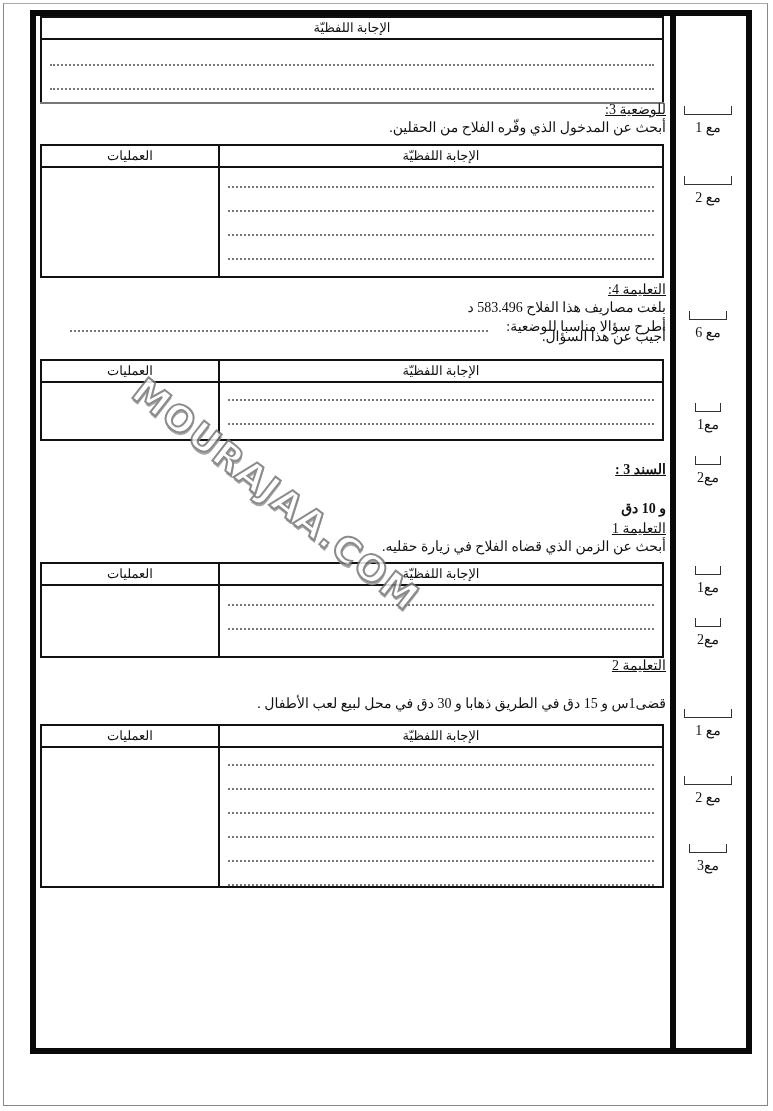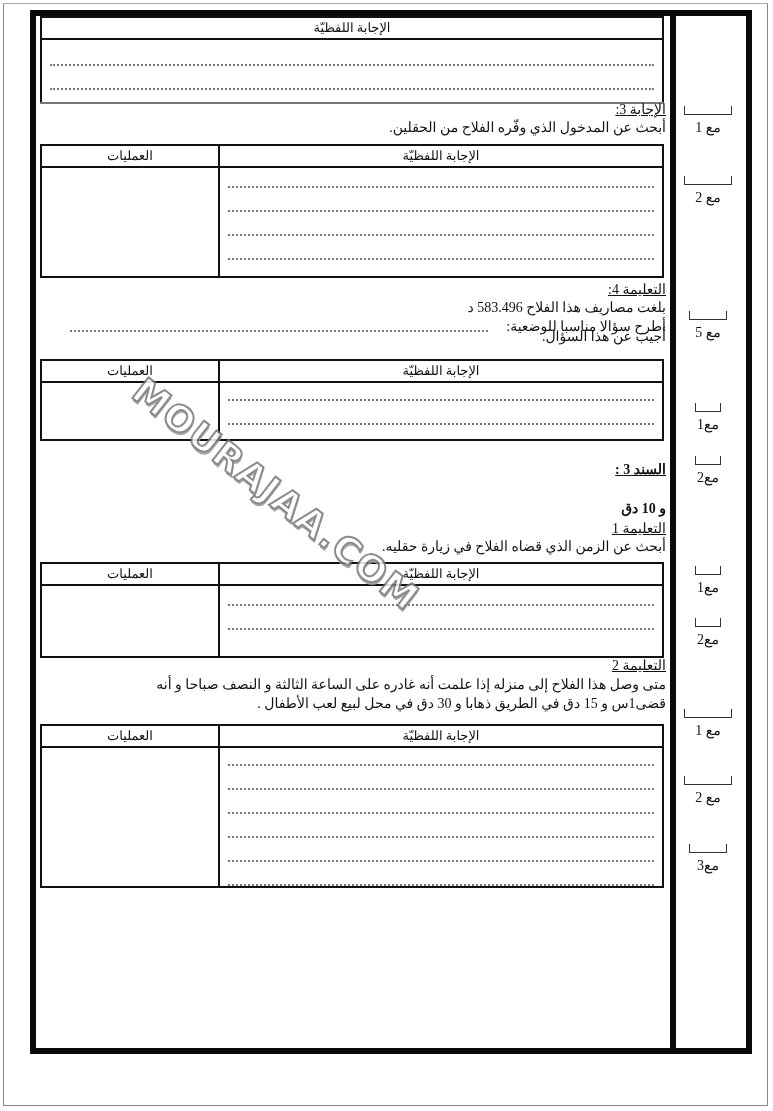--- a/index.html
+++ b/index.html
@@ -38,21 +38,21 @@
         </tr>
     <tr>
           <td style="height:62px;border-bottom-color:#777;">
       <div class="dots" style="margin-top:2px;"></div>
       <div class="dots"></div>
     </td>
         </tr>
   </tbody>
     </table>
 
-  <div class="abs label rtl u" style="right:4px;top:86px;">الإجابة 3:</div>
+  <div class="abs label rtl u" style="right:4px;top:86px;">للوضعية 3:</div>
   <div class="abs label rtl" style="right:4px;top:104px;">أبحث عن المدخول الذي وفّره الفلاح من الحقلين.</div>
   <table class="ans" style="left:4px;top:128px;width:624px;">
     <tbody>
         <tr>
       <td class="hdr">الإجابة اللفظيّة</td>
       <td class="hdr" style="width:176px;">العمليات</td>
     </tr>
     <tr>
       <td style="height:108px;">
         <div class="dots" style="height:18px;"></div>
@@ -101,21 +101,20 @@
       <td style="height:70px;">
         <div class="dots" style="height:18px;"></div>
             <div class="dots" style="height:22px;"></div>
       </td>
       <td></td>
     </tr>
   </tbody>
     </table>
 
   <div class="abs label rtl u" style="right:4px;top:642px;text-align:right;">التعليمة 2</div>
-  <div class="abs label rtl" style="right:4px;top:661px;">متى وصل هذا الفلاح إلى منزله إذا علمت أنه غادره على الساعة الثالثة  و النصف صباحا و أنه</div>
   <div class="abs label rtl" style="right:4px;top:680px;">قضى1س و 15 دق  في الطريق ذهابا و 30 دق في محل لبيع لعب الأطفال .</div>
   <table class="ans" style="left:4px;top:708px;width:624px;">
     <tbody>
         <tr>
       <td class="hdr">الإجابة اللفظيّة</td>
       <td class="hdr" style="width:176px;">العمليات</td>
     </tr>
     <tr>
       <td style="height:138px;">
         <div class="dots" style="height:16px;"></div>
@@ -135,21 +134,21 @@
   <div class="score" style="top:90px;">
     <div class="bracket" style="width:46px;border-left:1px solid #333;border-right:1px solid #333;"></div>
     <div class="crit">مع 1</div>
   </div>
   <div class="score" style="top:160px;">
     <div class="bracket" style="width:46px;"></div>
     <div class="crit">مع 2</div>
   </div>
   <div class="score" style="top:295px;">
     <div class="bracket" style="width:36px;"></div>
-    <div class="crit">مع 5</div>
+    <div class="crit">مع 6</div>
   </div>
   <div class="score" style="top:387px;">
     <div class="bracket" style="width:24px;"></div>
     <div class="crit">مع1</div>
   </div>
   <div class="score" style="top:440px;">
     <div class="bracket" style="width:24px;"></div>
     <div class="crit">مع2</div>
   </div>
   <div class="score" style="top:550px;">

